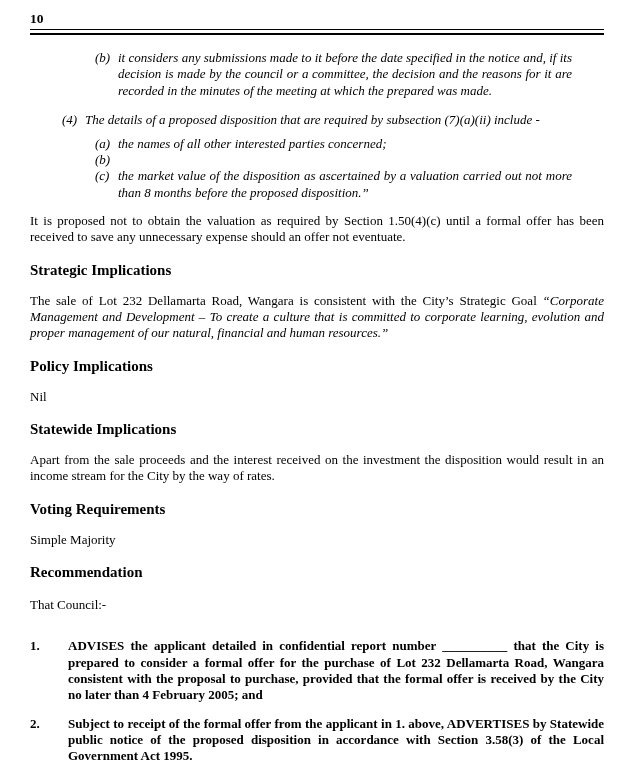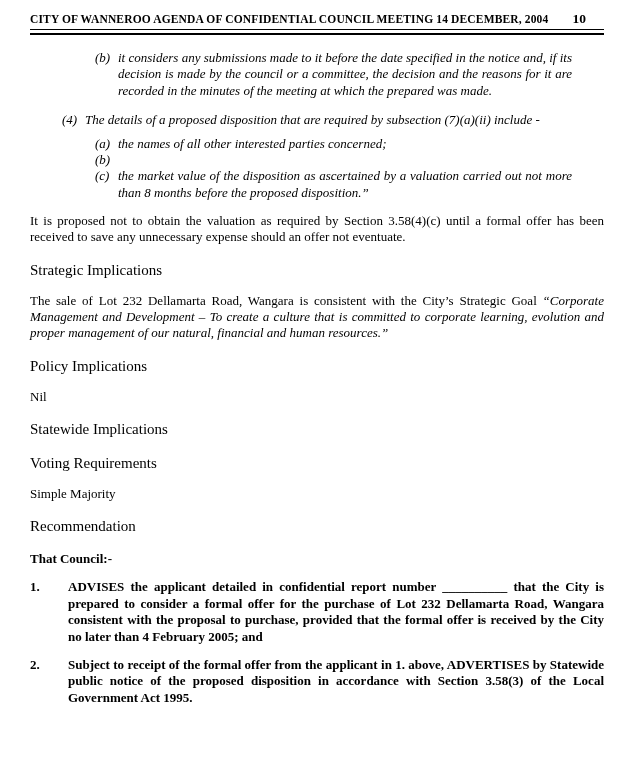--- a/index.html
+++ b/index.html
@@ -51,45 +51,44 @@
   .indent1 { padding-left: 32px; }
   .indent2 { padding-left: 65px; }
   .mb-big { margin-bottom: 13px; }
   .mb-small { margin-bottom: 7px; }
   
   .para {
     text-align: justify;
     margin: 12px 0;
   }
   .heading {
-    font-weight: normal;
+    font-weight: bold;
     font-size: 15px;
     margin: 15px 0 13px 0;
   }
   .quote-italic { font-style: italic; }
   .preamble {
-    font-weight: bold;
-    margin: 15px 0 12px 0;
+    font-weight: normal;
+    margin: 15px 0 25px 0;
   }
   .rec-item {
     display: flex;
     font-weight: bold;
     margin-bottom: 12px;
   }
   .rec-item .num { flex: 0 0 38px; }
   .rec-item .txt { flex: 1; text-align: justify; }
 </style>
 </head>
 <body>
 
 <div class="page">
 
   <div>
     <div class="header-row">
-      <span class="header-title">CITY OF WANNEROO AGENDA OF CONFIDENTIAL COUNCIL MEETING 14 DECEMBER, 2004</span>
       <span class="header-page">10</span>
     </div>
     <div class="header-rule"></div>
   </div>
 
   <div class="excerpt">
     <div class="hang indent2 mb-big">
       <span class="lbl">(b)</span>
       <span class="txt">it considers any submissions made to it before the date specified in the notice and, if its decision is made by the council or a committee, the decision and the reasons for it are recorded in the minutes of the meeting at which the prepared was made.</span>
     </div>
@@ -103,29 +102,30 @@
     </div>
     <div class="hang indent2">
       <span class="lbl">(b)</span>
     </div>
     <div class="hang indent2">
       <span class="lbl">(c)</span>
       <span class="txt">the market value of the disposition as ascertained by a valuation carried out not more than 8 months before the proposed disposition.”</span>
     </div>
   </div>
 
-  <div class="para">It is proposed not to obtain the valuation as required by Section 3.58(4)(c) until a formal offer has been received to save any unnecessary expense should an offer not eventuate.</div>
+  <div class="para">It is proposed not to obtain the valuation as required by Section 1.50(4)(c) until a formal offer has been received to save any unnecessary expense should an offer not eventuate.</div>
 
   <div class="heading">Strategic Implications</div>
   <div class="para"><span>The sale of Lot 232 Dellamarta Road, Wangara is consistent with the City’s Strategic Goal </span><span class="quote-italic">“Corporate Management and Development – To create a culture that is committed to corporate learning, evolution and proper management of our natural, financial and human resources.”</span></div>
 
   <div class="heading">Policy Implications</div>
   <div class="para">Nil</div>
 
   <div class="heading">Statewide Implications</div>
+  <div class="para">Apart from the sale proceeds and the interest received on the investment the disposition would result in an income stream for the City by the way of rates.</div>
 
   <div class="heading">Voting Requirements</div>
   <div class="para">Simple Majority</div>
 
   <div class="heading">Recommendation</div>
   <div class="preamble">That Council:-</div>
 
   <div class="rec-item">
     <span class="num">1.</span>
     <span class="txt">ADVISES the applicant detailed in confidential report number __________ that the City is prepared to consider a formal offer for the purchase of Lot 232 Dellamarta Road, Wangara consistent with the proposal to purchase, provided that the formal offer is received by the City no later than 4 February 2005; and</span>

